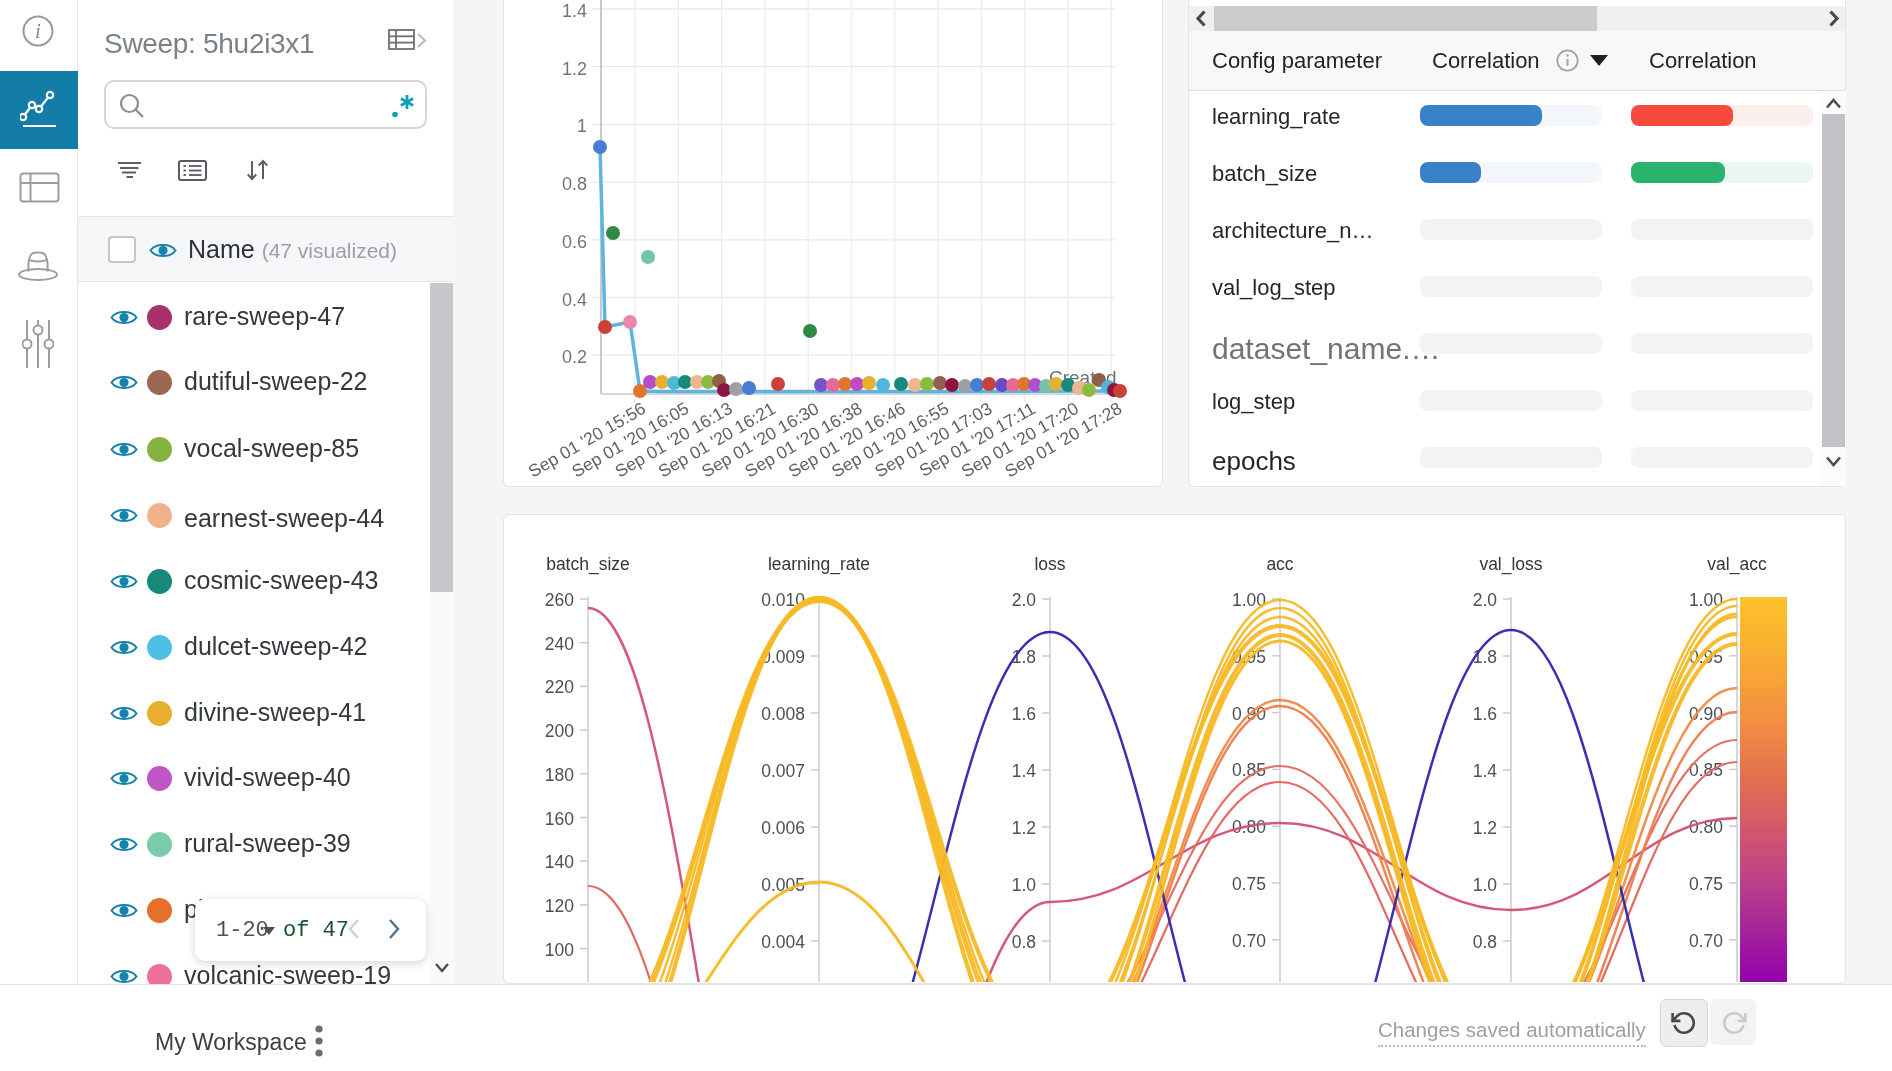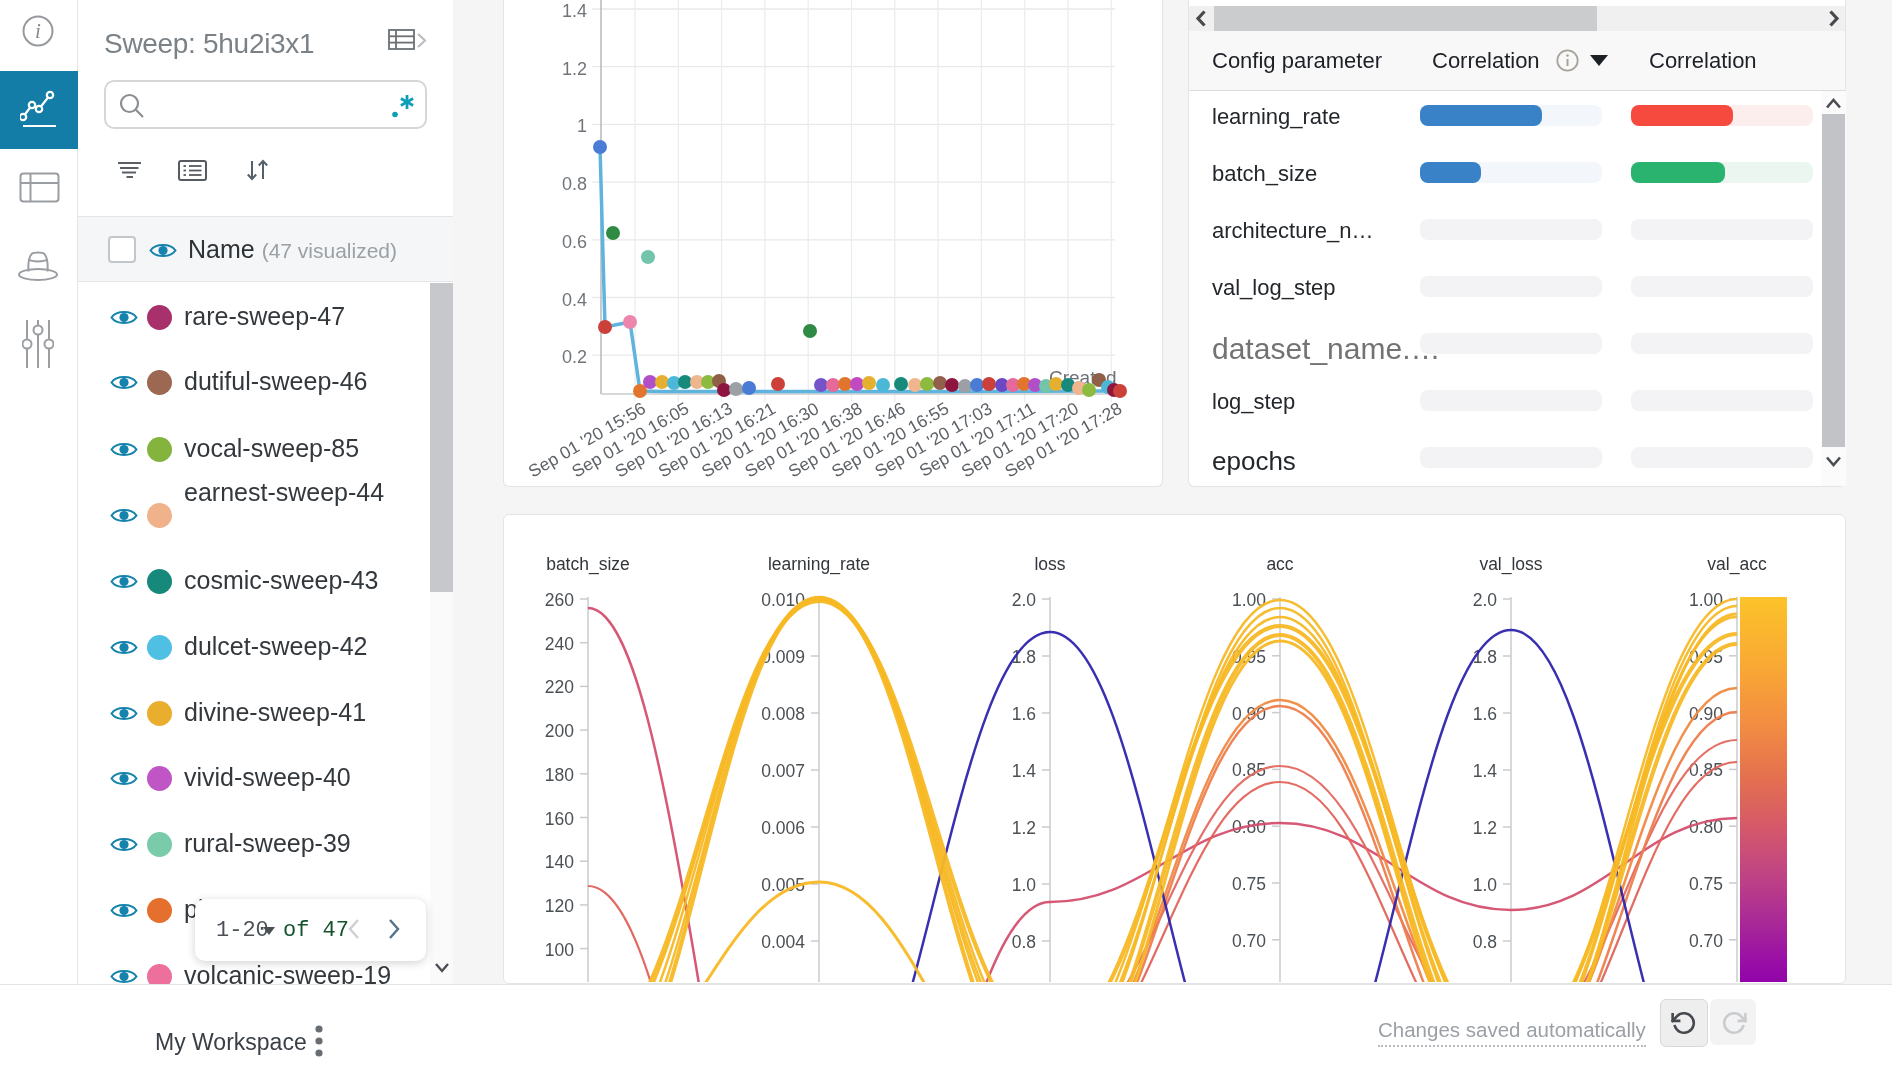--- a/index.html
+++ b/index.html
@@ -138,33 +138,33 @@
     <path d="M1.5,9.5 C6.5,2.2 21.5,2.2 26.5,9.5 C21.5,16.8 6.5,16.8 1.5,9.5 Z" fill="none" stroke="#1683ad" stroke-width="2"></path>
     <circle cx="14" cy="9.5" r="4.6" fill="#1683ad"></circle>
   </svg>
 <div class="abs rdot" style="left:147px;top:305px;background:#a8306b"></div>
 <div class="abs rname" style="left:184px;top:302px">rare-sweep-47</div>
 <svg class="abs" style="left:110px;top:373px" width="28" height="19" viewBox="0 0 28 19">
     <path d="M1.5,9.5 C6.5,2.2 21.5,2.2 26.5,9.5 C21.5,16.8 6.5,16.8 1.5,9.5 Z" fill="none" stroke="#1683ad" stroke-width="2"></path>
     <circle cx="14" cy="9.5" r="4.6" fill="#1683ad"></circle>
   </svg>
 <div class="abs rdot" style="left:147px;top:370px;background:#9d6852"></div>
-<div class="abs rname" style="left:184px;top:367px">dutiful-sweep-46</div>
+<div class="abs rname" style="left:184px;top:367px">dutiful-sweep-22</div>
 <svg class="abs" style="left:110px;top:440px" width="28" height="19" viewBox="0 0 28 19">
     <path d="M1.5,9.5 C6.5,2.2 21.5,2.2 26.5,9.5 C21.5,16.8 6.5,16.8 1.5,9.5 Z" fill="none" stroke="#1683ad" stroke-width="2"></path>
     <circle cx="14" cy="9.5" r="4.6" fill="#1683ad"></circle>
   </svg>
 <div class="abs rdot" style="left:147px;top:437px;background:#84b43e"></div>
 <div class="abs rname" style="left:184px;top:434px">vocal-sweep-85</div>
 <svg class="abs" style="left:110px;top:506px" width="28" height="19" viewBox="0 0 28 19">
     <path d="M1.5,9.5 C6.5,2.2 21.5,2.2 26.5,9.5 C21.5,16.8 6.5,16.8 1.5,9.5 Z" fill="none" stroke="#1683ad" stroke-width="2"></path>
     <circle cx="14" cy="9.5" r="4.6" fill="#1683ad"></circle>
   </svg>
 <div class="abs rdot" style="left:147px;top:503px;background:#efb28b"></div>
-<div class="abs rname" style="left:184px;top:478px">earnest-sweep-44</div>
+<div class="abs rname" style="left:184px;top:504px">earnest-sweep-44</div>
 <svg class="abs" style="left:110px;top:572px" width="28" height="19" viewBox="0 0 28 19">
     <path d="M1.5,9.5 C6.5,2.2 21.5,2.2 26.5,9.5 C21.5,16.8 6.5,16.8 1.5,9.5 Z" fill="none" stroke="#1683ad" stroke-width="2"></path>
     <circle cx="14" cy="9.5" r="4.6" fill="#1683ad"></circle>
   </svg>
 <div class="abs rdot" style="left:147px;top:569px;background:#17897b"></div>
 <div class="abs rname" style="left:184px;top:566px">cosmic-sweep-43</div>
 <svg class="abs" style="left:110px;top:638px" width="28" height="19" viewBox="0 0 28 19">
     <path d="M1.5,9.5 C6.5,2.2 21.5,2.2 26.5,9.5 C21.5,16.8 6.5,16.8 1.5,9.5 Z" fill="none" stroke="#1683ad" stroke-width="2"></path>
     <circle cx="14" cy="9.5" r="4.6" fill="#1683ad"></circle>
   </svg>

